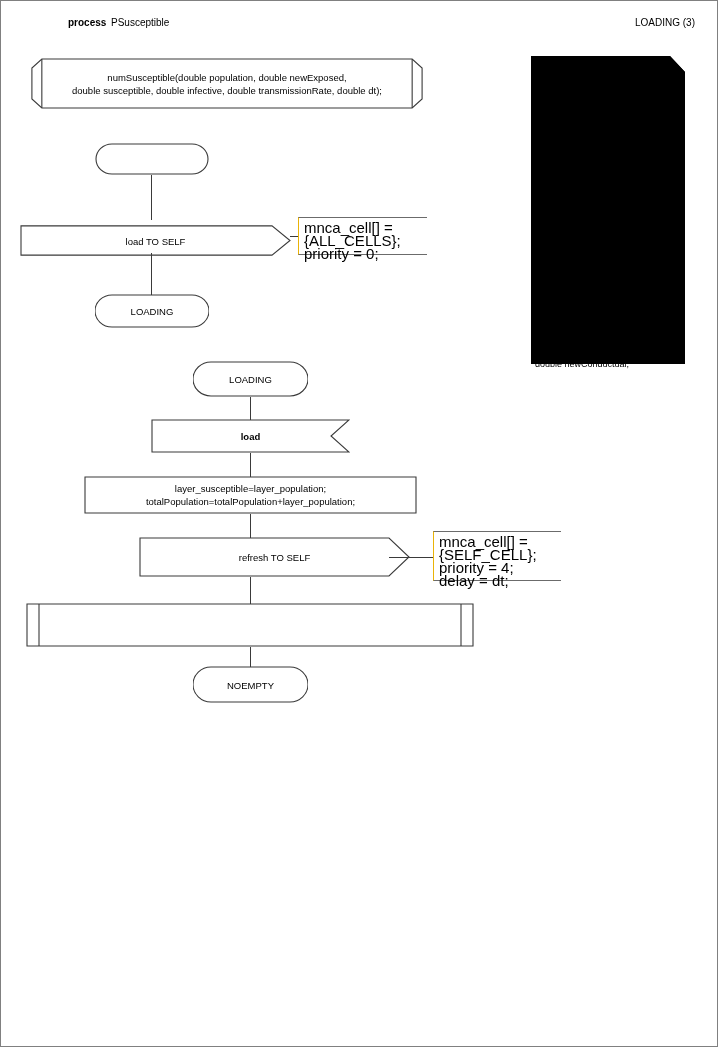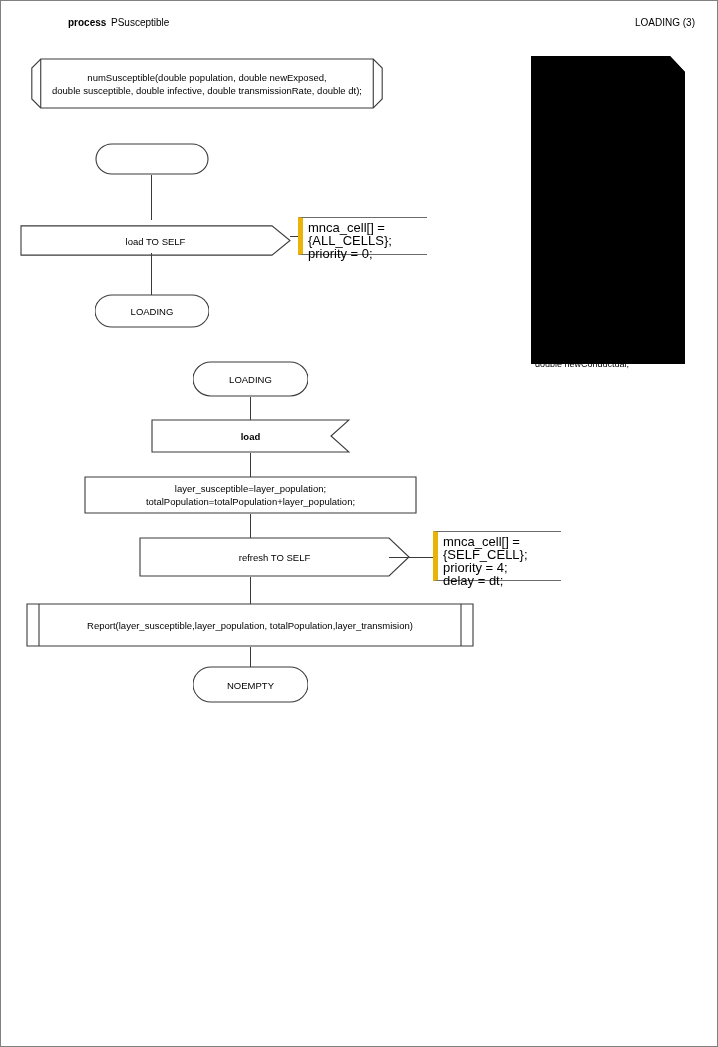--- a/index.html
+++ b/index.html
@@ -87,25 +87,25 @@
     position: absolute;
     height: 0;
     border-top: 1px solid #3a3a3a;
   }
 
   
   .comment {
     position: absolute;
     box-sizing: border-box;
     border-top: 1px solid #6b6b6b;
-    border-left: 5px solid #eab308;
+    border-left: 1px solid #eab308;
     border-bottom: 1px solid #6b6b6b;
     background: #ffffff;
     padding: 3px 4px 3px 5px;
-    font-size: 13px;
+    font-size: 15px;
     line-height: 13px;
     white-space: pre-line;
   }
 
   
   .dclbox {
     position: absolute;
     box-sizing: border-box;
   }
   .dclbox svg { position: absolute; left: 0; top: 0; width: 100%; height: 100%; }
@@ -119,21 +119,21 @@
 </style>
 </head>
 <body>
 
 <div id="page">
 
   <div class="hdr hdr-kw">process</div>
   <div class="hdr hdr-name">PSusceptible</div>
   <div class="hdr hdr-right">LOADING (3)</div>
 
-  <div class="shape" style="left:30px; top:57px; width:352px; height:51px;">
+  <div class="shape" style="left:30px; top:57px; width:392px; height:51px;">
     <svg viewBox="0 0 434 51" preserveAspectRatio="none">
       <path class="stroke" d="M 12,1 L 422,1 L 433,10 L 433,41 L 422,50 L 12,50 L 1,41 L 1,10 Z"></path>
       <path class="lineonly" d="M 12,1 L 12,50 M 422,1 L 422,50"></path>
     </svg>
     <div class="lbl">numSusceptible(double population, double newExposed,
 double susceptible, double infective, double transmissionRate, double dt);</div>
   </div>
 
   <div class="dclbox" style="left:529px; top:54px; width:156px; height:310px;">
     <svg viewBox="0 0 156 310" preserveAspectRatio="none">
@@ -240,21 +240,20 @@
 priority = 4;
 delay = dt;</div>
 
   <div class="vline" style="left:249px; top:576px; height:27px;"></div>
 
   <div class="shape" style="left:25px; top:602px; width:448px; height:44px;">
     <svg viewBox="0 0 448 44" preserveAspectRatio="none">
       <rect class="stroke" x="1" y="1" width="446" height="42"></rect>
       <path class="lineonly" d="M 13,1 L 13,43 M 435,1 L 435,43"></path>
     </svg>
-    <div class="lbl">Report(layer_susceptible,layer_population, totalPopulation,layer_transmision)</div>
   </div>
 
   <div class="vline" style="left:249px; top:646px; height:20px;"></div>
 
   <div class="shape" style="left:192px; top:665px; width:115px; height:37px;">
     <svg viewBox="0 0 115 37" preserveAspectRatio="none">
       <path class="stroke" d="M 18,1 L 97,1 A 18,17.5 0 0 1 97,36 L 18,36 A 18,17.5 0 0 1 18,1 Z"></path>
     </svg>
     <div class="lbl">NOEMPTY</div>
   </div>

